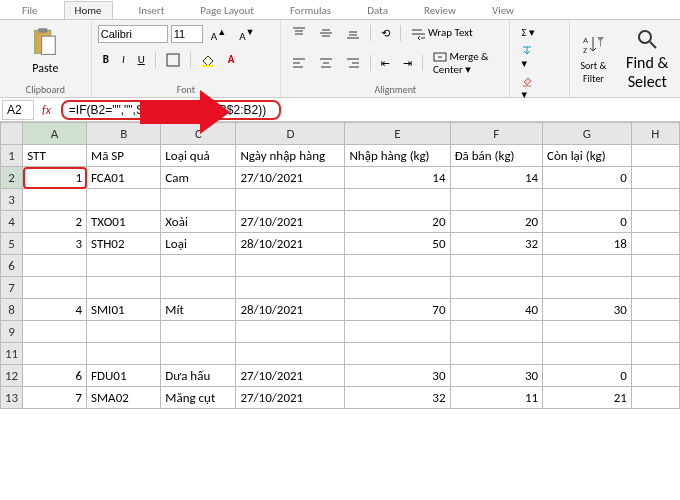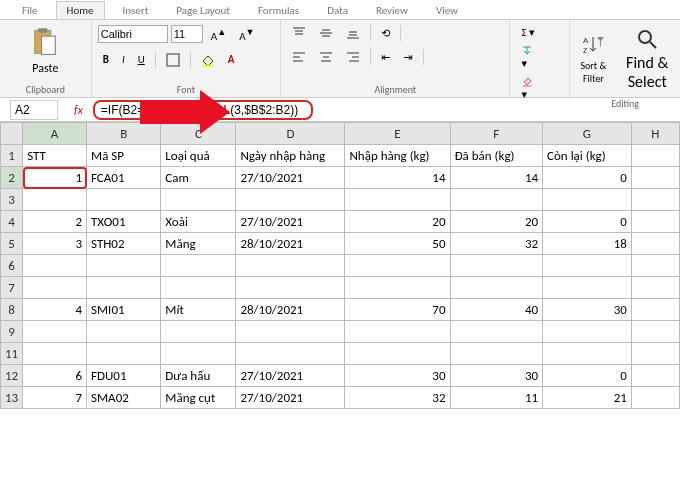--- a/index.html
+++ b/index.html
@@ -1,36 +1,36 @@
 <!DOCTYPE html>
 <html><head>
 <meta charset="utf-8">
 <style>
 * { margin: 0; padding: 0; box-sizing: border-box; }
 body { font-family: Calibri, Arial, sans-serif; font-size: 12px; background: #fff; width: 680px; height: 500px; overflow: hidden; }
 
-.ribbon-tabs { display: flex; background: #fff; border-bottom: 1px solid #ccc; height: 20px; align-items: flex-end; padding-left: 12px; gap: 8px; }
+.ribbon-tabs { display: flex; background: #fff; border-bottom: 1px solid #ccc; height: 20px; align-items: flex-end; padding-left: 12px; gap: 16px; }
 .ribbon-tab { padding: 2px 10px; font-size: 11px; color: #777; cursor: pointer; }
 .ribbon-tab.active { background: #f3f3f3; border: 1px solid #ccc; border-bottom: none; color: #222; }
 
 .ribbon { display: flex; background: #f3f3f3; height: 78px; border-bottom: 1px solid #ccc; }
 .ribbon-group { border-right: 1px solid #ddd; padding: 3px 6px 1px; display: flex; flex-direction: column; justify-content: space-between; }
 .ribbon-group-label { font-size: 10px; color: #666; text-align: center; padding-top: 2px; }
 .ribbon-row { display: flex; gap: 3px; align-items: center; }
 .ribbon-btn { padding: 2px 4px; cursor: pointer; font-size: 11px; border: 1px solid transparent; }
 .big-btn { display: flex; flex-direction: column; align-items: center; gap: 2px; padding: 4px; cursor: pointer; }
 .big-icon { width: 24px; height: 24px; }
 .paste-icon { width: 28px; height: 32px; }
 .font-select { font-size: 11px; border: 1px solid #aaa; background: #fff; padding: 1px 2px; height: 18px; }
 .font-name { width: 70px; }
 .font-size { width: 32px; }
 .divider { width: 1px; height: 16px; background: #ccc; margin: 0 2px; }
 
 .formula-bar { display: flex; height: 24px; border-bottom: 1px solid #ccc; align-items: center; background: #fff; }
-.name-box { width: 48px; border: 1px solid #ccc; font-size: 12px; padding: 2px 4px; margin: 10px; height: 20px; }
+.name-box { width: 32px; border: 1px solid #ccc; font-size: 12px; padding: 2px 4px; margin: 2px; height: 20px; }
 .fx-label { font-style: italic; font-size: 12px; color: #b91c1c; padding: 0 6px; }
 .formula-input-wrap { flex: 1; position: relative; }
 .formula-input { width: 220px; border: 2px solid #d22; border-radius: 8px; padding: 2px 6px; font-size: 12px; height: 20px; margin-left: 4px; }
 
 .arrow { position: absolute; left: 140px; top: 100px; z-index: 10; }
 .arrow-body { width: 60px; height: 24px; background: #e81123; }
 .arrow-head { width: 0; height: 0; border-top: 22px solid transparent; border-bottom: 22px solid transparent; border-left: 30px solid #e81123; position: absolute; left: 60px; top: -10px; }
 
 .grid-wrap { position: relative; }
 .grid { border-collapse: collapse; table-layout: fixed; }
@@ -124,20 +124,23 @@
         <span class="ribbon-btn">
             <svg width="14" height="14">
               <line x1="3" y1="6" x2="11" y2="6" stroke="#333"></line>
               <line x1="3" y1="9" x2="11" y2="9" stroke="#333"></line>
               <line x1="1" y1="12" x2="13" y2="12" stroke="#333"></line>
             </svg>
           </span>
         <span class="divider"></span>
         <span class="ribbon-btn">⟲</span>
         <span class="divider"></span>
+        <span class="ribbon-btn"><svg width="14" height="12" style="display:inline;vertical-align:middle">
+              <path d="M1 2 h10 M1 6 h12 a2 2 0 0 1 0 4 h-3 M9 8 l-2 2 l2 2" fill="none" stroke="#333"></path>
+            </svg> <span>Wrap Text</span></span>
       </div>
       <div class="ribbon-row" style="margin-top:4px">
         <span class="ribbon-btn">
             <svg width="14" height="14">
               <line x1="1" y1="3" x2="13" y2="3" stroke="#333"></line>
               <line x1="1" y1="7" x2="8" y2="7" stroke="#333"></line>
               <line x1="1" y1="11" x2="11" y2="11" stroke="#333"></line>
             </svg>
           </span>
         <span class="ribbon-btn">
@@ -151,20 +154,24 @@
             <svg width="14" height="14">
               <line x1="1" y1="3" x2="13" y2="3" stroke="#333"></line>
               <line x1="6" y1="7" x2="13" y2="7" stroke="#333"></line>
               <line x1="3" y1="11" x2="13" y2="11" stroke="#333"></line>
             </svg>
           </span>
         <span class="divider"></span>
         <span class="ribbon-btn">⇤</span>
         <span class="ribbon-btn">⇥</span>
         <span class="divider"></span>
+        <span class="ribbon-btn"><svg width="14" height="12" style="display:inline;vertical-align:middle">
+              <rect x="1" y="2" width="12" height="8" fill="none" stroke="#333"></rect>
+              <line x1="5" y1="6" x2="9" y2="6" stroke="#333"></line>
+            </svg> <span>Merge &amp; Center</span> ▾</span>
       </div>
     </div>
     <div class="ribbon-group-label">Alignment</div>
   </div>
 
   <div class="ribbon-group" style="width:60px">
     <div>
       <div class="ribbon-row">
           <span class="ribbon-btn">Σ ▾</span>
         </div>
@@ -194,21 +201,20 @@
         <span style="font-size:10px;text-align:center">Sort &amp; Filter</span>
       </div>
       <div class="big-btn">
         <svg class="big-icon" viewBox="0 0 24 24">
             <circle cx="10" cy="10" r="6" fill="none" stroke="#333" stroke-width="2"></circle>
             <line x1="15" y1="15" x2="21" y2="21" stroke="#333" stroke-width="2"></line>
           </svg>
         <span style="font-size:16px;text-align:center">Find &amp; Select</span>
       </div>
     </div>
-    <div class="ribbon-group-label">Editing</div>
   </div>
 </div>
 
 <div class="formula-bar">
   <input class="name-box" value="A2" style="">
   <span class="fx-label">fx</span>
   <div class="formula-input-wrap">
     <input class="formula-input" value="=IF(B2=&quot;&quot;,&quot;&quot;,SUBTOTAL(3,$B$2:B2))" style="">
   </div>
 </div>
@@ -275,21 +281,21 @@
           <td>27/10/2021</td>
           <td class="txt-r">20</td>
           <td class="txt-r">20</td>
           <td class="txt-r">0</td>
           <td></td>
         </tr>
         <tr>
           <th class="row-head">5</th>
           <td class="txt-r">3</td>
           <td>STH02</td>
-          <td>Măng</td>
+          <td>Loại</td>
           <td>28/10/2021</td>
           <td class="txt-r">50</td>
           <td class="txt-r">32</td>
           <td class="txt-r">18</td>
           <td></td>
         </tr>
         <tr>
           <th class="row-head">6</th>
           <td></td>
           <td></td>

